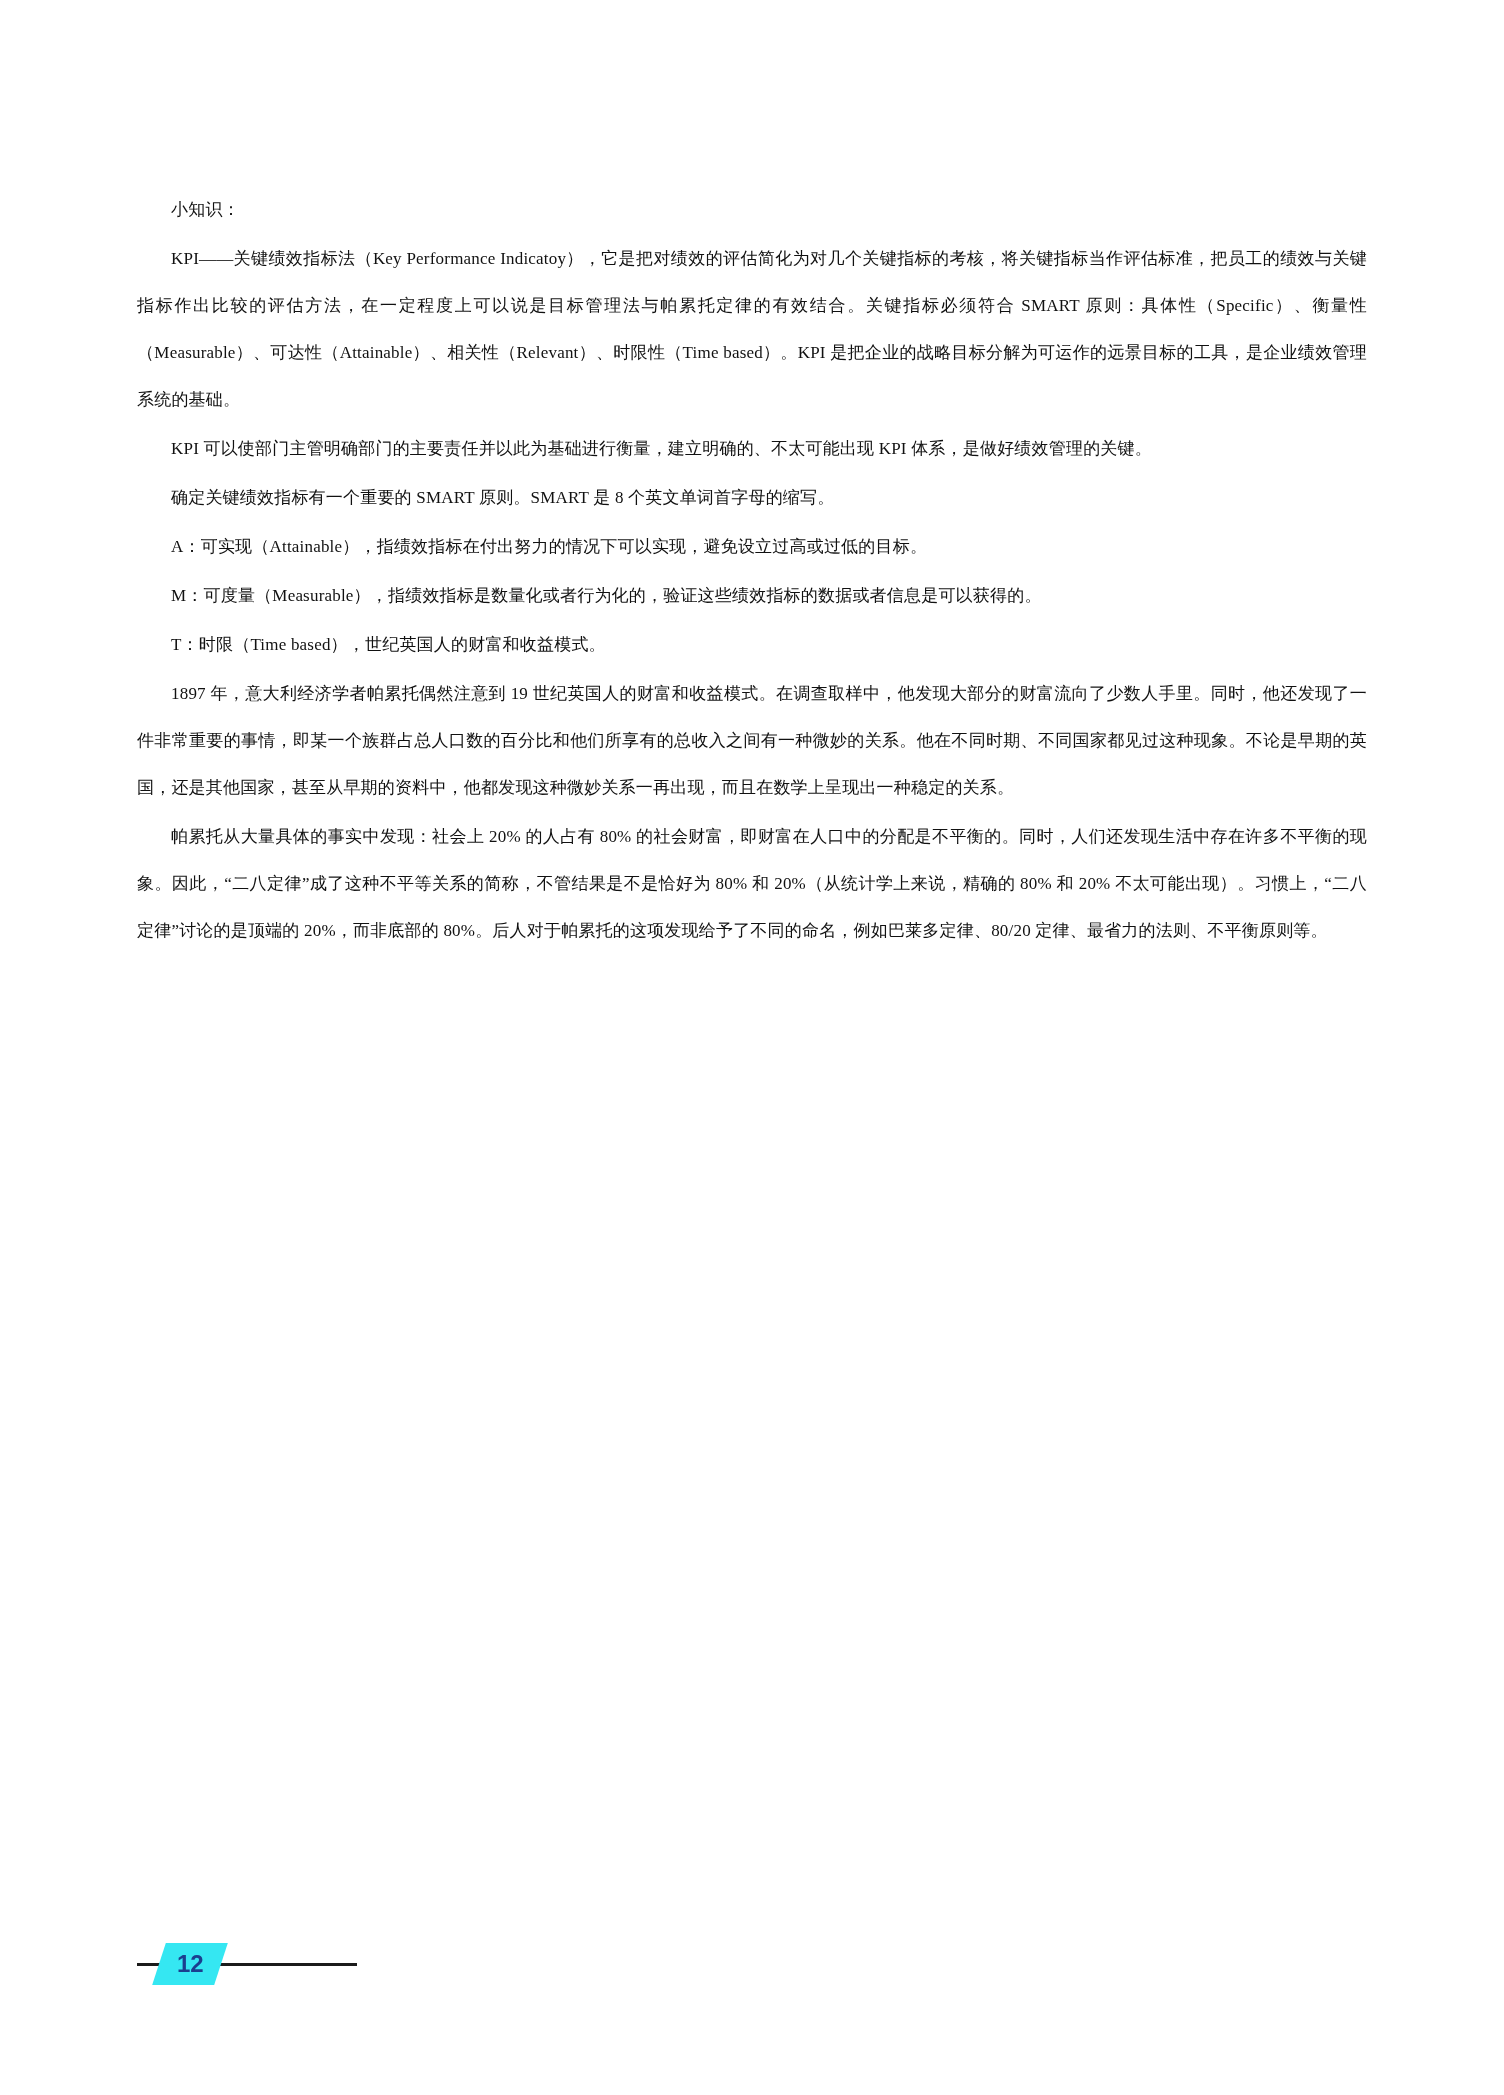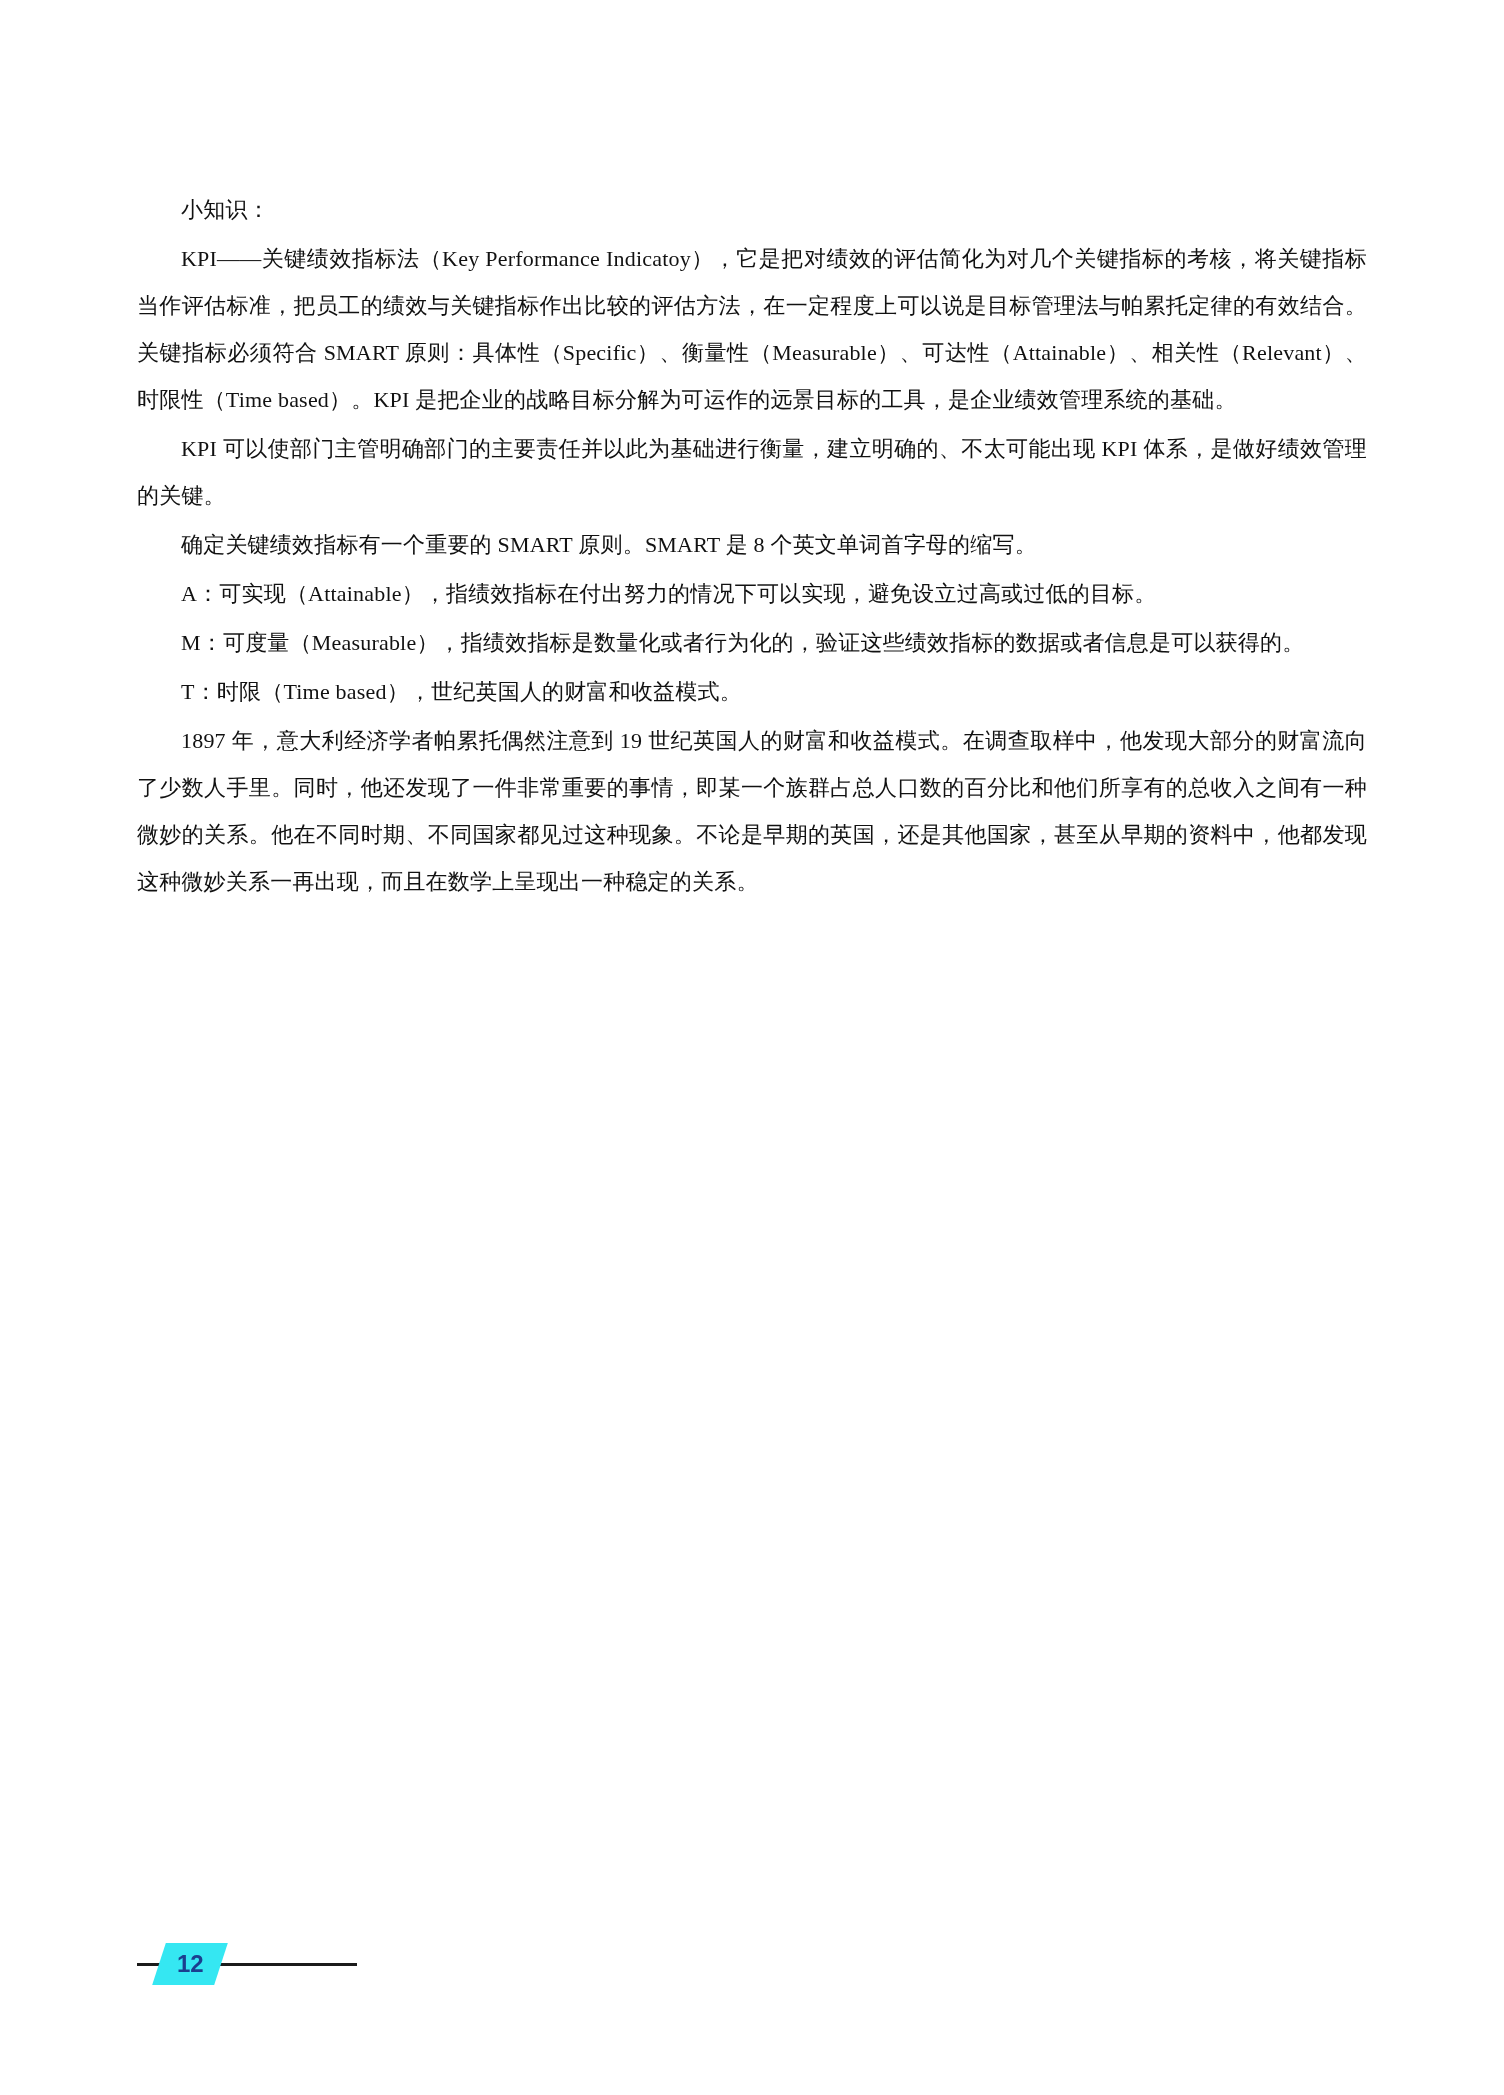--- a/index.html
+++ b/index.html
@@ -23,21 +23,21 @@
     box-sizing: border-box;
   }
   .content {
     position: absolute;
     left: 137px;
     top: 186px;
     width: 1230px;
   }
   p.para {
     margin: 0 0 2px 0;
-    font-size: 22px;
+    font-size: 17px;
     line-height: 47px;
     text-align: justify;
     text-justify: inter-ideograph;
     letter-spacing: 0.2px;
   }
   p.para.indent {
     text-indent: 2em;
   }
   .footer {
     position: absolute;
@@ -81,20 +81,21 @@
 
   <div class="content">
     <p class="para indent">小知识：</p>
     <p class="para indent">KPI——关键绩效指标法（Key Performance Indicatoy），它是把对绩效的评估简化为对几个关键指标的考核，将关键指标当作评估标准，把员工的绩效与关键指标作出比较的评估方法，在一定程度上可以说是目标管理法与帕累托定律的有效结合。关键指标必须符合 SMART 原则：具体性（Specific）、衡量性（Measurable）、可达性（Attainable）、相关性（Relevant）、时限性（Time based）。KPI 是把企业的战略目标分解为可运作的远景目标的工具，是企业绩效管理系统的基础。</p>
     <p class="para indent">KPI 可以使部门主管明确部门的主要责任并以此为基础进行衡量，建立明确的、不太可能出现 KPI 体系，是做好绩效管理的关键。</p>
     <p class="para indent">确定关键绩效指标有一个重要的 SMART 原则。SMART 是 8 个英文单词首字母的缩写。</p>
     <p class="para indent">A：可实现（Attainable），指绩效指标在付出努力的情况下可以实现，避免设立过高或过低的目标。</p>
     <p class="para indent">M：可度量（Measurable），指绩效指标是数量化或者行为化的，验证这些绩效指标的数据或者信息是可以获得的。</p>
     <p class="para indent">T：时限（Time based），世纪英国人的财富和收益模式。</p>
     <p class="para indent">1897 年，意大利经济学者帕累托偶然注意到 19 世纪英国人的财富和收益模式。在调查取样中，他发现大部分的财富流向了少数人手里。同时，他还发现了一件非常重要的事情，即某一个族群占总人口数的百分比和他们所享有的总收入之间有一种微妙的关系。他在不同时期、不同国家都见过这种现象。不论是早期的英国，还是其他国家，甚至从早期的资料中，他都发现这种微妙关系一再出现，而且在数学上呈现出一种稳定的关系。</p>
+    <p class="para indent">帕累托从大量具体的事实中发现：社会上 20% 的人占有 80% 的社会财富，即财富在人口中的分配是不平衡的。同时，人们还发现生活中存在许多不平衡的现象。因此，“二八定律”成了这种不平等关系的简称，不管结果是不是恰好为 80% 和 20%（从统计学上来说，精确的 80% 和 20% 不太可能出现）。习惯上，“二八定律”讨论的是顶端的 20%，而非底部的 80%。后人对于帕累托的这项发现给予了不同的命名，例如巴莱多定律、80/20 定律、最省力的法则、不平衡原则等。</p>
   </div>
 
   <div class="footer">
     <div class="footer-rule"></div>
     <div class="page-badge">
       <span>12</span>
     </div>
   </div>
 
 </div>

